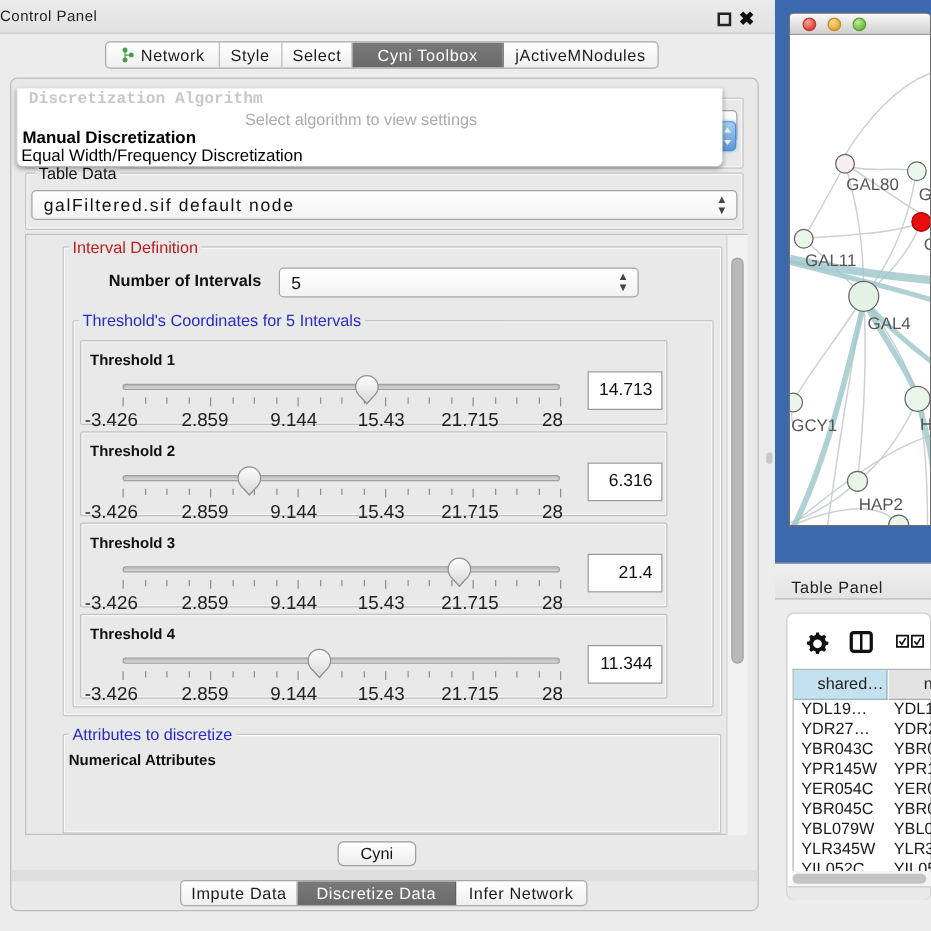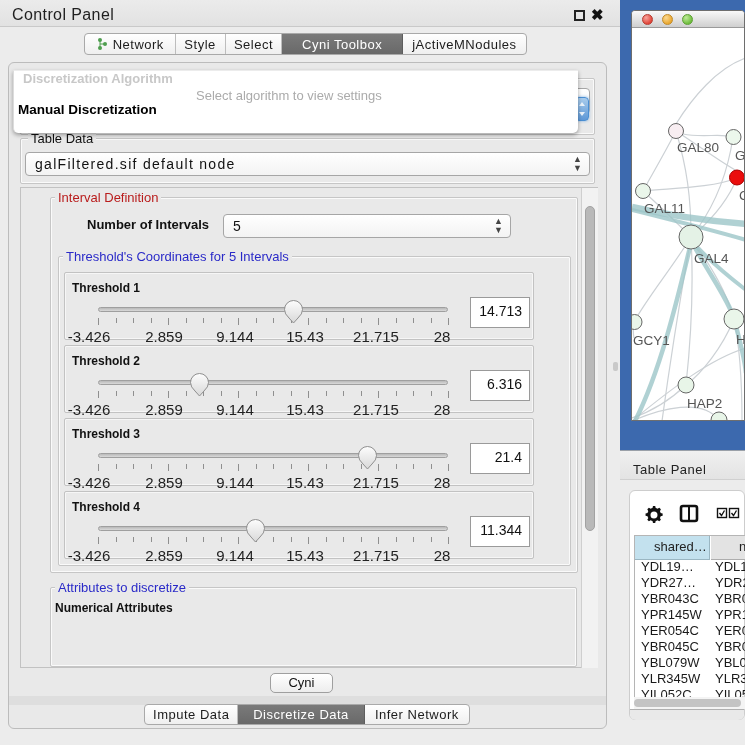--- a/index.html
+++ b/index.html
@@ -4,21 +4,21 @@
 <style>
 * { margin:0; padding:0; box-sizing:border-box; }
 html,body { width:745px; height:745px; overflow:hidden; background:#ececec;
   font-family:"Liberation Sans", sans-serif; }
 .abs { position:absolute; }
 #stage { position:relative; width:745px; height:745px; }
 
 
 #titlebar { left:0; top:0; width:622px; height:27px;
   background:linear-gradient(#ebebeb,#e2e2e2); border-bottom:1px solid #c9c9c9; }
-#titlebar .t { position:absolute; left:12px; top:6px; font-size:16px; color:#1f1f1f; letter-spacing:0.4px; }
+#titlebar .t { position:absolute; left:0; top:6px; font-size:12px; color:#1f1f1f; letter-spacing:0.4px; }
 #btn-float { left:574px; top:10px; width:11px; height:11px; border:2px solid #222; }
 #btn-close { left:591px; top:6px; font-size:15px; font-weight:bold; color:#111; }
 
 
 .tabbar { display:flex; background:linear-gradient(#ffffff,#efefef); border:1px solid #a9a9a9; border-radius:4px;
   overflow:hidden; font-size:13px; color:#1c1c1c; letter-spacing:0.5px; }
 .tabbar .seg { display:flex; align-items:center; justify-content:center;
   border-right:1px solid #bdbdbd; white-space:nowrap; }
 .tabbar .seg:last-child { border-right:none; }
 .tabbar .sel { background:linear-gradient(#7a7a7a,#696969); color:#fff; border-right-color:#5e5e5e; }
@@ -61,21 +61,21 @@
 
 
 #vsb { left:581px; top:188px; width:17px; height:480px; background:#f2f2f2; border-left:1px solid #cfcfcf; }
 #vsb .th { position:absolute; left:3px; top:18px; width:10px; height:325px; background:#b9b9b9;
   border:1px solid #a2a2a2; border-radius:6px; }
 
 
 #popup { left:13px; top:70px; width:565px; height:63px; background:#fff;
   border-left:1px solid #dcdcdc; border-top:1px solid #ececec;
   border-radius:0 0 5px 5px; box-shadow:0 2px 4px rgba(0,0,0,0.35); }
-#popup .ghost1 { position:absolute; left:9px; top:0px; font-size:13px; font-weight:bold; color:#c8c8c8; }
+#popup .ghost1 { position:absolute; left:9px; top:0px; font-size:13px; font-weight:bold; color:#c8c8c8;font-family:Liberation Mono, monospace; }
 #popup .ghost2 { position:absolute; left:182px; top:17px; font-size:13px; color:#ababab; }
 #popup .it1 { position:absolute; left:4px; top:31px; font-size:13.5px; font-weight:bold; color:#000; }
 #popup .it2 { position:absolute; left:3px; top:46px; font-size:13.5px; color:#000; }
 
 
 #rightpane { left:620px; top:0; width:125px; height:745px; background:#3c69ae; }
 #netwin { position:absolute; left:11px; top:10px; width:114px; height:411px;
   background:#fff; border:1px solid #6e6e6e; border-radius:4px 4px 0 0; overflow:hidden;text-align:right; }
 #nettitle { position:absolute; left:0; top:0; width:114px; height:17px;
   background:linear-gradient(#f9f9f9,#cfcfcf); border-bottom:1px solid #9a9a9a; }
@@ -163,20 +163,21 @@
   <div id="bottabs" class="abs tabbar">
     <div class="seg s1">Impute Data</div>
     <div class="seg s2 sel">Discretize Data</div>
     <div class="seg s3">Infer Network</div>
   </div>
 
   <div id="popup" class="abs">
     <div class="ghost1">Discretization Algorithm</div>
     <div class="ghost2">Select algorithm to view settings</div>
     <div class="it1">Manual Discretization</div>
+    <div class="it2">Equal Width/Frequency Discretization</div>
   </div>
 
   <div class="abs" style="left:613px; top:362px; width:5px; height:9px; background:#c9c9c9; border-radius:2px;"></div>
 
   <div id="rightpane" class="abs">
     <div id="netwin">
       <div id="nettitle">
         <div class="tl" style="left:10px; background:radial-gradient(circle at 35% 30%, #f7a59d, #e2463a 70%); border:1px solid #b43c30;"></div>
         <div class="tl" style="left:30px; background:radial-gradient(circle at 35% 30%, #fbd992, #eaa830 70%); border:1px solid #c08a28;"></div>
         <div class="tl" style="left:50px; background:radial-gradient(circle at 35% 30%, #c0eb9a, #6fbe3e 70%); border:1px solid #5d9e34;"></div>

